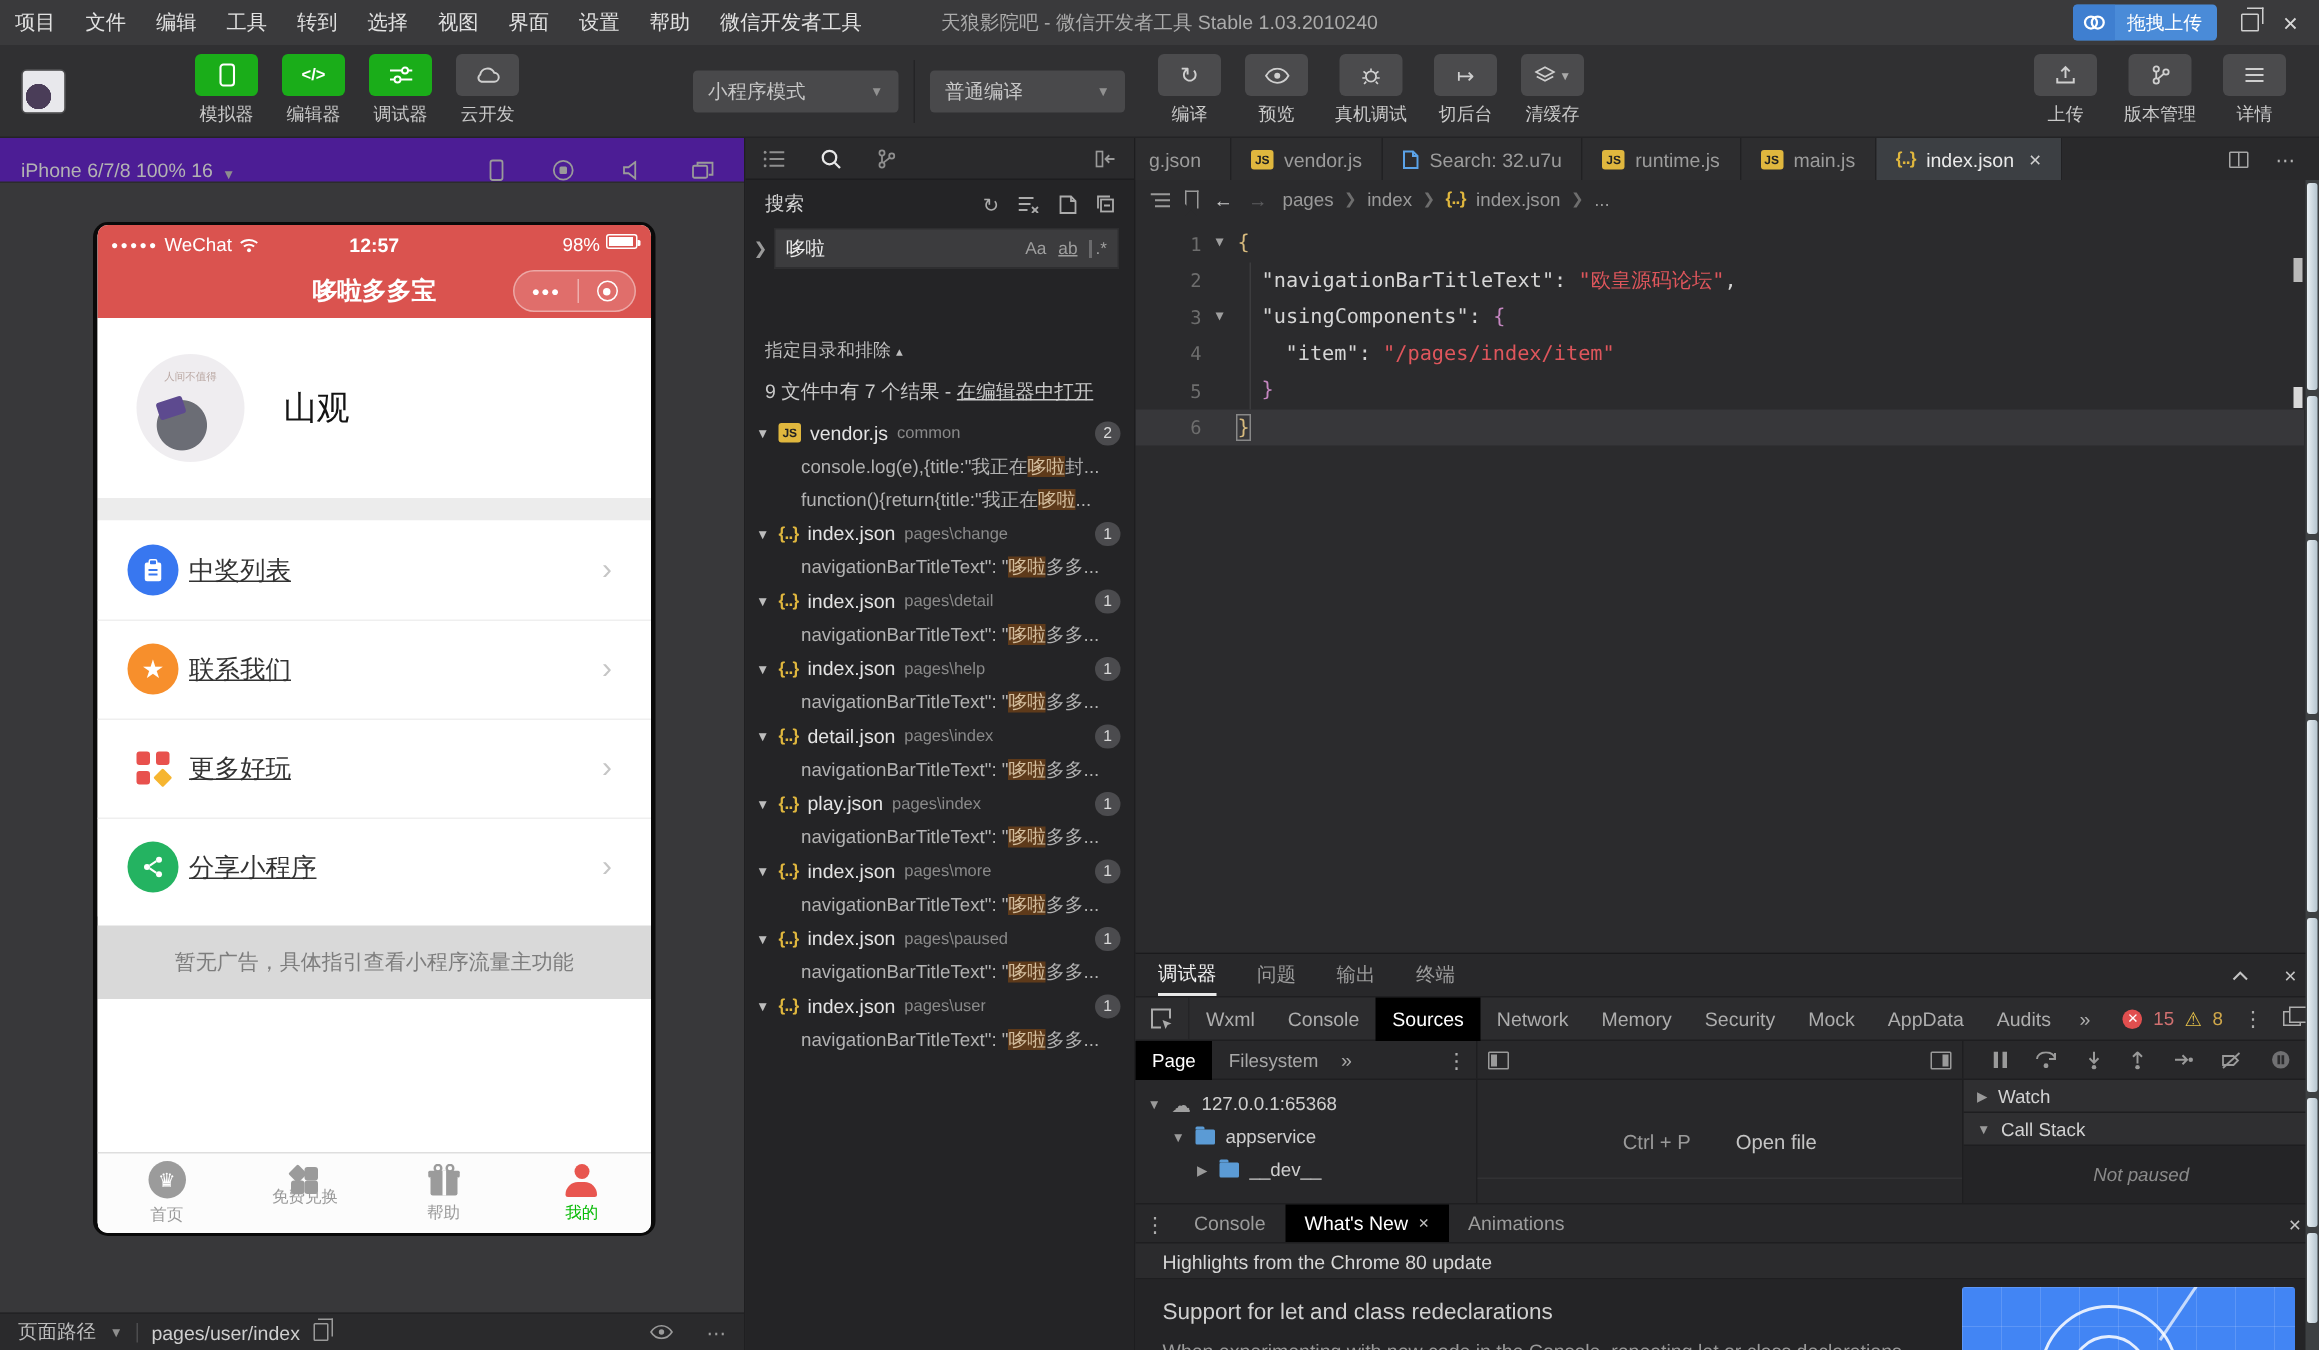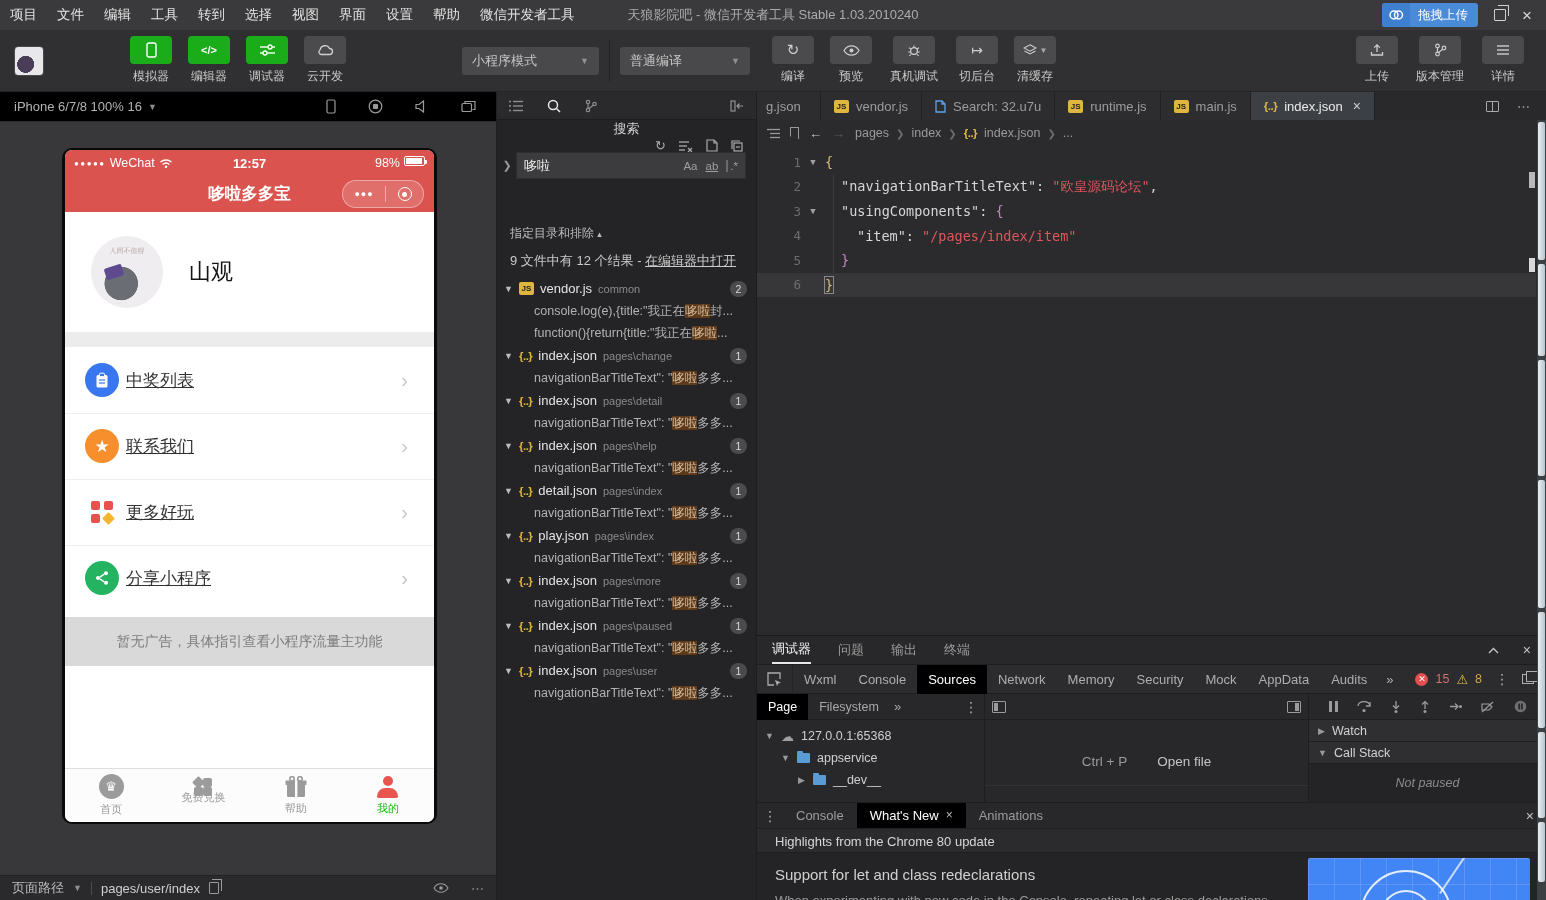--- a/index.html
+++ b/index.html
@@ -31,21 +31,21 @@
   .vsep { width:1px; height:42px; background:#242426; margin:0 10px; }
   .select { height:28px; background:#49494b; border-radius:3px; color:#c6c6c6; font-size:13px; display:flex; align-items:center; padding:0 10px; }
   .select .caret { margin-left:auto; color:#919191; font-size:9px; padding-left:10px; }
   .flexspace { flex:1; }
 
   
   #main { display:flex; height:808px; position:relative; }
 
   
   #sim { width:497px; background:#38383a; border-right:1px solid #1f1f21; display:flex; flex-direction:column; }
-  .sim-head { height:30px; background:#000000; border-bottom:1px solid #2b2b2d; display:flex; align-items:center; padding:0 14px; color:#b3b3b3; font-size:13px; }
+  .sim-head { height:30px; background:#4c1d95; border-bottom:1px solid #2b2b2d; display:flex; align-items:flex-end; padding:0 14px; color:#b3b3b3; font-size:13px; }
   .sim-head .caret { font-size:9px; color:#8e8e8e; margin-left:6px; }
   .sim-head-icons { margin-left:auto; display:flex; align-items:center; gap:32px; padding-right:6px; }
   .phone-wrap { flex:1; position:relative; }
   .phone { position:absolute; left:62px; top:26px; width:375px; height:676px; background:#0a0a0a; border-radius:10px; padding:2px 3px; }
   .screen { height:100%; background:#fff; border-radius:7px; overflow:hidden; display:flex; flex-direction:column; }
   .p-status { height:26px; background:#da534f; color:#fff; display:flex; align-items:center; padding:0 9px; font-size:12.5px; position:relative; gap:4px; }
   .sig-dots { font-size:8px; letter-spacing:1.5px; }
   .p-time { position:absolute; left:50%; transform:translateX(-50%); font-weight:bold; font-size:13px; }
   .p-batt-group { margin-left:auto; display:flex; gap:4px; }
   .bat { width:21px; height:10px; border:1px solid #fff; border-radius:2px; position:relative; }
@@ -90,21 +90,21 @@
   #sim-status .caret { font-size:9px; color:#8e8e8e; }
   #sim-status .div { width:1px; height:13px; background:#4c4c4e; }
   .copy-ic { width:10px; height:12px; border:1px solid #9a9a9a; border-radius:1px; position:relative; }
   .copy-ic::after { content:""; position:absolute; left:2px; top:-4px; width:9px; height:11px; border:1px solid #9a9a9a; border-left:none; border-bottom:none; }
   #sim-status .right { margin-left:auto; display:flex; align-items:center; gap:22px; color:#9a9a9a; }
 
   
   #search { width:260px; background:#242426; border-right:1px solid #1d1d1f; display:flex; flex-direction:column; font-size:13px; }
   .s-iconrow { height:28px; background:#2a2a2c; border-bottom:1px solid #1d1d1f; display:flex; align-items:center; gap:24px; padding:0 12px; }
   .s-iconrow .last { margin-left:auto; }
-  .s-header { height:32px; display:flex; align-items:center; padding:0 13px; color:#d4d4d4;flex-direction:column; }
+  .s-header { height:32px; display:flex; align-items:center; padding:0 13px; color:#d4d4d4; }
   .s-header .acts { margin-left:auto; display:flex; align-items:center; gap:13px; color:#ababab; font-size:13px; }
   .s-inputrow { display:flex; align-items:center; padding:0 10px 0 4px; gap:3px; }
   .s-expand { color:#9a9a9a; font-size:11px; width:12px; text-align:center; }
   .s-input { flex:1; height:27px; background:#3c3c3e; border:1px solid #2e2e30; display:flex; align-items:center; padding:0 7px; color:#ececec; }
   .s-opts { margin-left:auto; display:flex; align-items:flex-end; gap:8px; color:#9f9f9f; font-size:11.5px; }
   .s-opts .w { text-decoration:underline; }
   .s-opts .r { border-left:2px solid #6a6a6c; padding-left:2px; }
   .s-dir { padding:12px 13px 0; font-size:12px; color:#bdbdbd;margin-top:34px; }
   .s-dir .caret { font-size:9px; }
   .s-summary { padding:9px 13px 6px; color:#c9c9c9; line-height:1.55; }
@@ -617,21 +617,21 @@
           <span class="w">ab</span>
           <span class="r">.*</span>
         </span>
       </div>
     </div>
     <div class="s-dir">
       <span>指定目录和排除</span>
       <span class="caret"> ▴</span>
     </div>
     <div class="s-summary">
-      <span>9 文件中有 12 个结果 - </span><a>在编辑器中打开</a>
+      <span>9 文件中有 7 个结果 - </span><a>在编辑器中打开</a>
     </div>
 
     <div class="s-results">
 
       <div class="r-file">
         <span class="r-chev">▼</span>
         <span class="js-badge">JS</span>
         <span class="r-name">vendor.js</span>
         <span class="r-dir">common</span>
         <span class="r-count">2</span>

